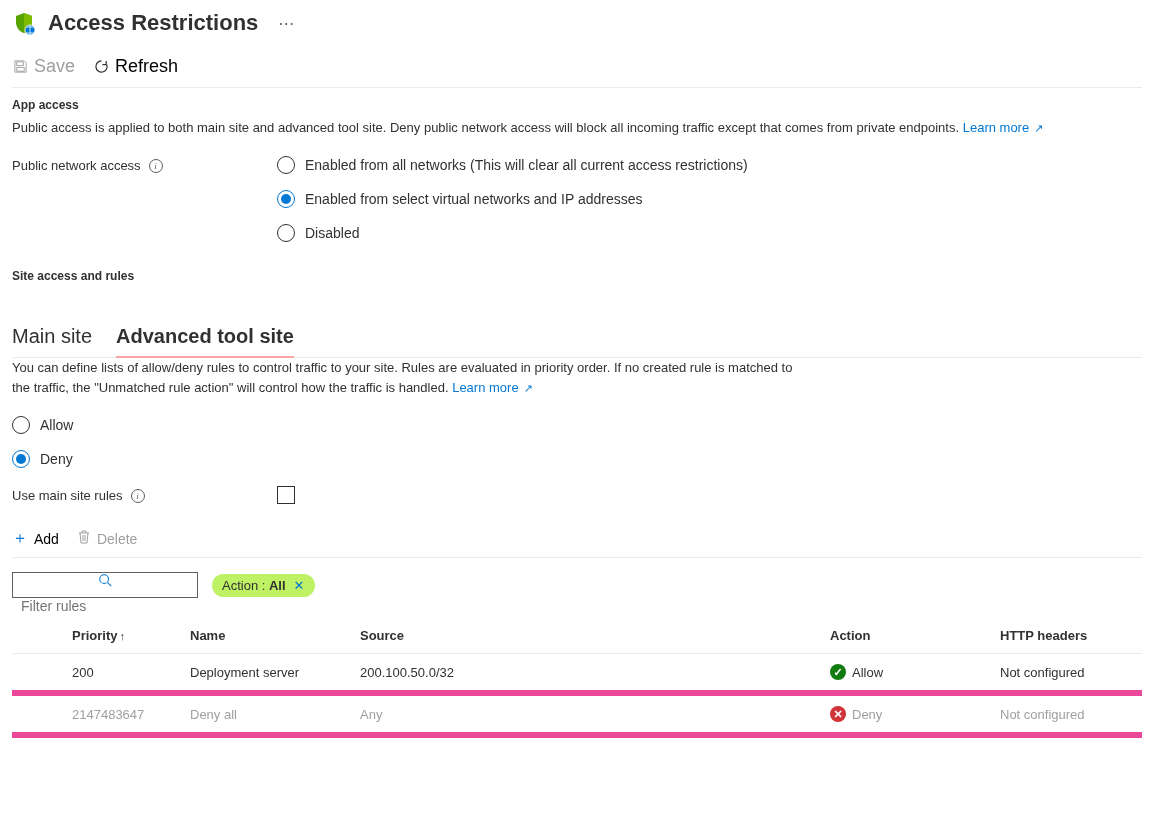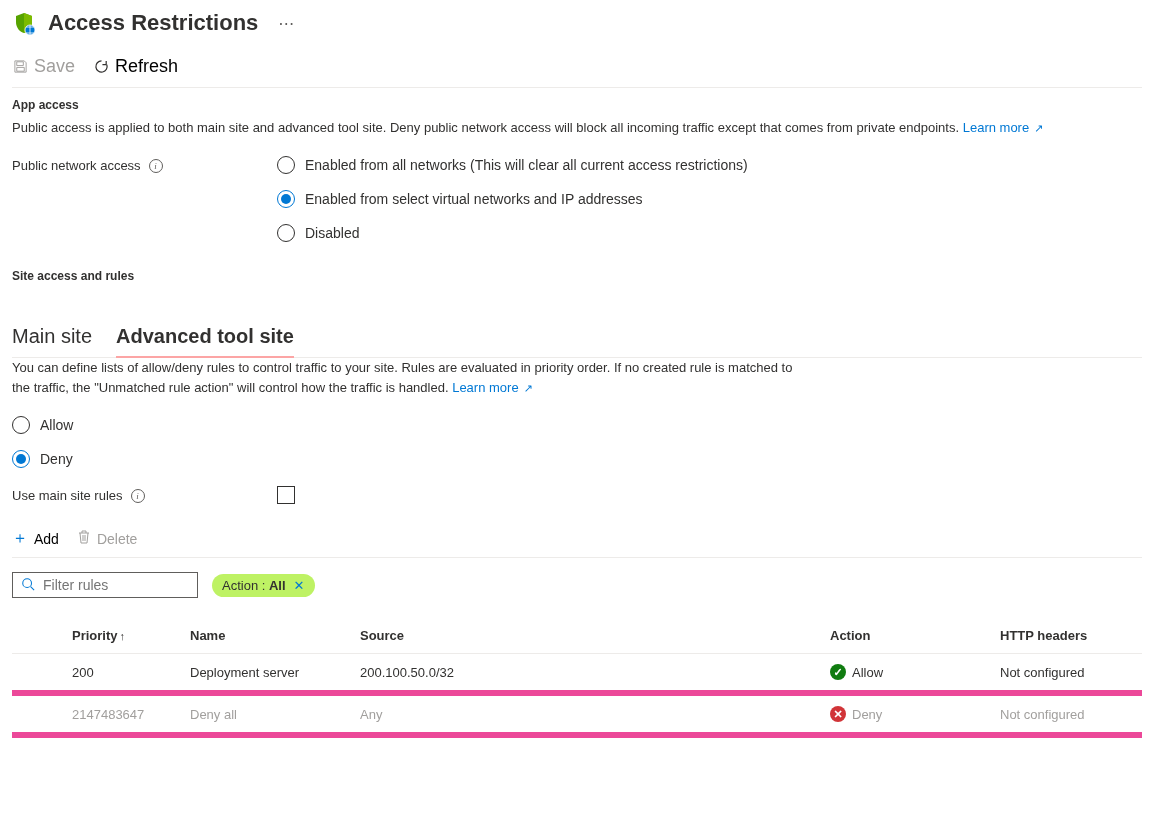--- a/index.html
+++ b/index.html
@@ -84,21 +84,21 @@
     width: 18px; height: 18px; border: 1px solid #323130;
   }
   .cmdbar { display:flex; gap:18px; margin-top:24px; align-items:center;}
   .cmd-btn { display:flex; align-items:center; gap:6px; font-size:14px; cursor:pointer; background:none;border:none;font-family:inherit;}
   .cmd-btn.disabled{ color:#a19f9d; cursor:default;}
   .plus-icon{color:#0078d4; font-size:16px; font-weight:300;}
   .trash-icon{width:14px;height:16px;}
   .filter-row { display:flex; gap:14px; align-items:center; margin-top:14px;}
   .filter-input {
     width:186px; height:26px; border:1px solid #605e5c; display:flex; align-items:center;
-    padding: 0 8px; gap:8px; font-size:14px;
+    padding: 0 8px; gap:8px; font-size:14px;flex-direction:column;
   }
   .filter-input input { border:none; outline:none; font-size:14px; width:100%; font-family:inherit;}
   .pill {
     background:#bef264; border-radius:14px; padding:4px 10px; font-size:13px;
     display:flex; align-items:center; gap:8px; color:#323130;
   }
   .pill .x { color:#0078d4; cursor:pointer; font-size:13px;}
   .pill b{font-weight:600;}
   table.rules {
     width:100%; border-collapse:collapse; margin-top:20px; font-size:13px;

